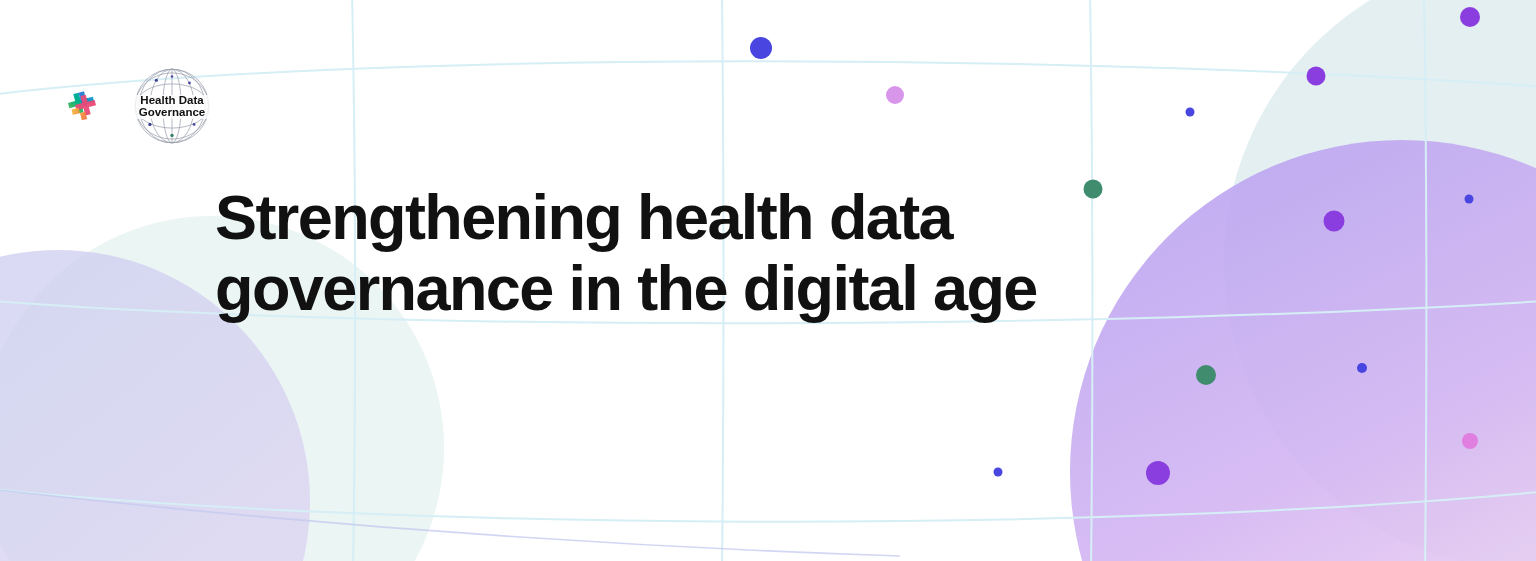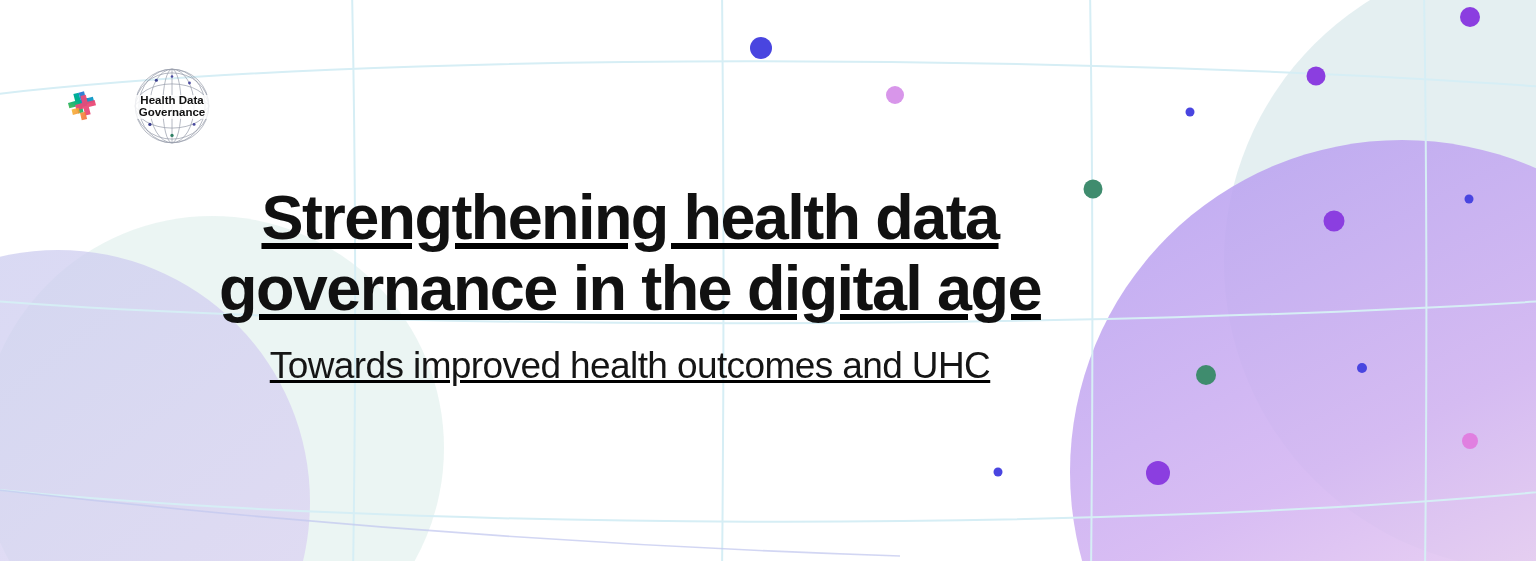--- a/index.html
+++ b/index.html
@@ -54,23 +54,22 @@
     white-space:pre-line;
   }
   .hdg-logo { width:92px; height:92px; display:block; }
 
   
   #headline-block {
     position:absolute;
     left:0;
     top:182px;
     width:1260px;
-    text-align:center;
+    text-align:left;
     z-index:4;
-    text-decoration:underline;
   }
   #page-title {
     font-family:"Liberation Sans", sans-serif;
     font-weight:bold;
     font-size:63px;
     line-height:1.12;
     letter-spacing:-1.6px;
     color:#111111;
     max-width:830px;
     margin:0 auto;
@@ -213,16 +212,15 @@
       </g>
       <rect x="8" y="38" width="84" height="26" fill="#ffffff" opacity="0.82"></rect>
       <text x="50" y="48" text-anchor="middle" font-family="Liberation Sans, sans-serif" font-size="12.5" font-weight="bold" fill="#111111">Health Data</text>
       <text x="50" y="61" text-anchor="middle" font-family="Liberation Sans, sans-serif" font-size="12.5" font-weight="bold" fill="#111111">Governance</text>
     </svg>
 
   </div>
 
   <div id="headline-block">
     <h1 id="page-title">Strengthening health data governance in the digital age</h1>
-    <p id="page-subtitle">Towards improved health outcomes and UHC</p>
   </div>
 
 </div>
 
 </body></html>

